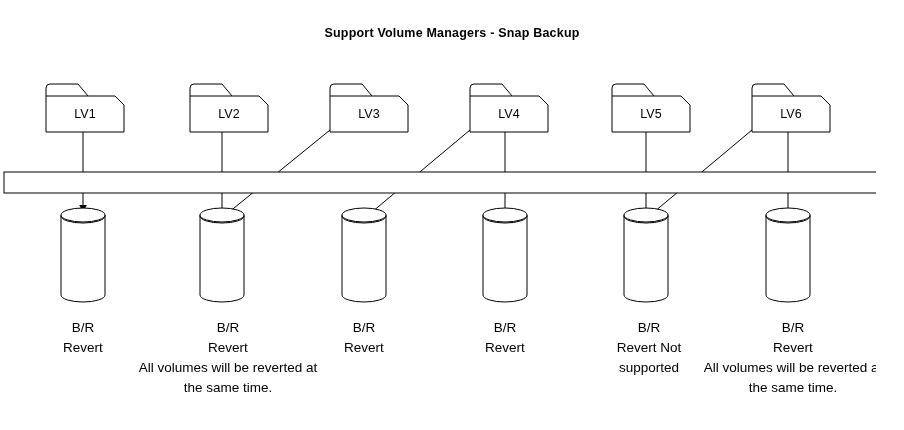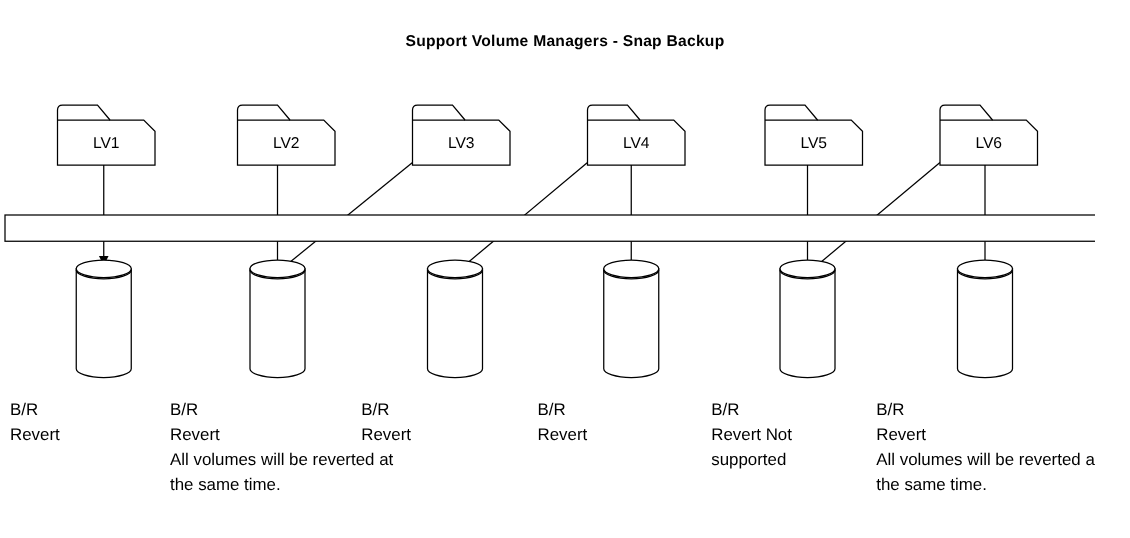--- a/index.html
+++ b/index.html
@@ -35,21 +35,21 @@
     width: 904px;
     height: 430px;
   }
   .folder-label {
     font-family: "Liberation Sans", sans-serif;
     font-size: 12.5px;
     fill: #000000;
   }
   .caption {
     position: absolute;
-    text-align: left;
+    text-align: center;
     font-size: 13.5px;
     color: #000000;
     line-height: 20px;
     white-space: pre-line;
   }
 </style>
 </head>
 <body>
 
 <div id="diagram-root">

